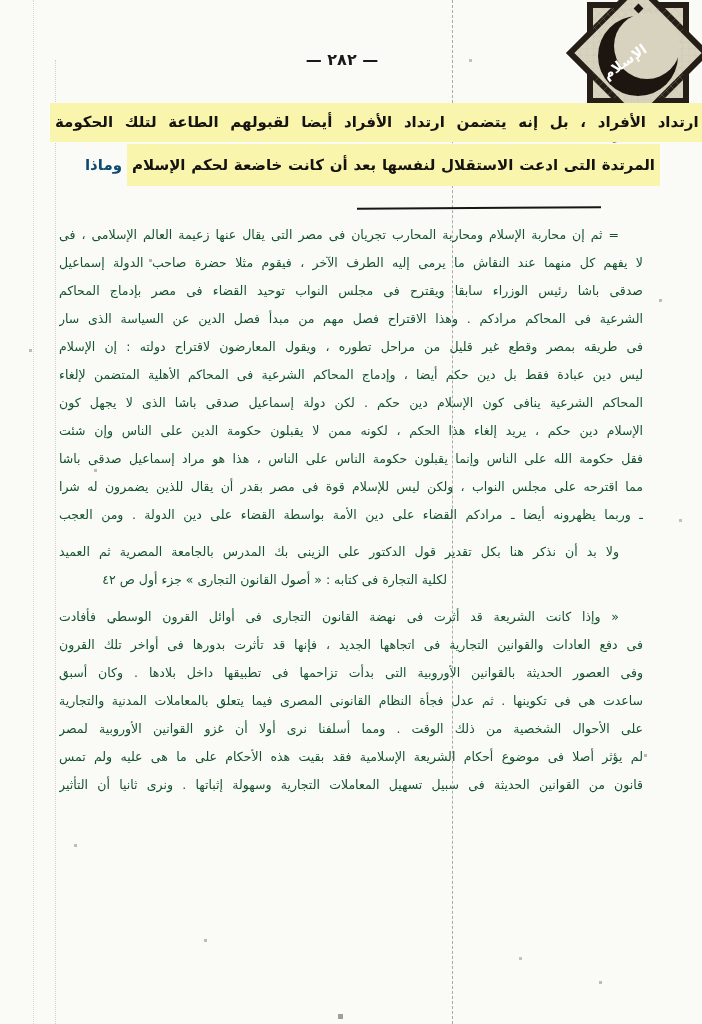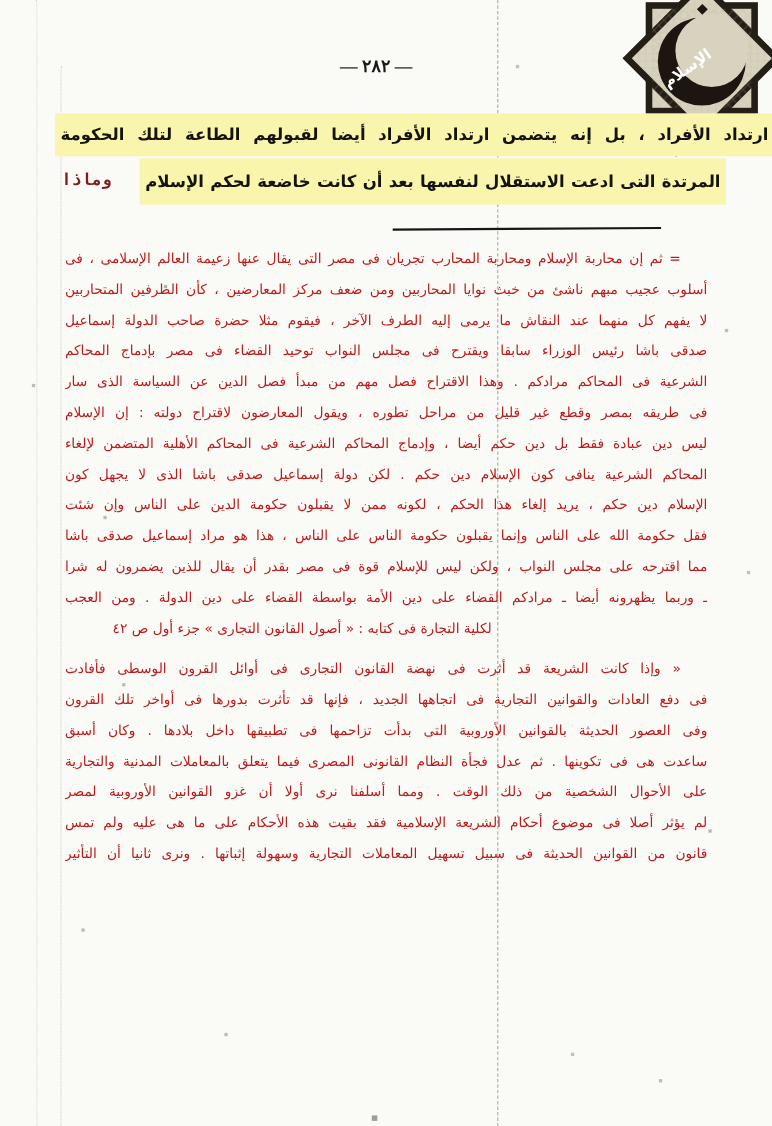--- a/index.html
+++ b/index.html
@@ -18,41 +18,41 @@
   
   .specks{position:absolute;left:0;top:0;width:1px;height:1px;background:transparent;
     box-shadow:150px 260px 0 1px rgba(50,45,40,.35), 95px 470px 0 1px rgba(50,45,40,.3),
       660px 300px 0 1px rgba(50,45,40,.3), 645px 755px 0 1px rgba(50,45,40,.32),
       205px 940px 0 1px rgba(50,45,40,.3), 520px 958px 0 1px rgba(50,45,40,.28),
       112px 622px 0 1px rgba(50,45,40,.3), 658px 132px 0 1px rgba(50,45,40,.3),
       75px 845px 0 1px rgba(50,45,40,.3), 340px 1016px 0 2px rgba(50,45,40,.45),
       470px 60px 0 1px rgba(50,45,40,.28), 30px 350px 0 1px rgba(50,45,40,.3),
       680px 520px 0 1px rgba(50,45,40,.28), 600px 982px 0 1px rgba(50,45,40,.3);}
   .page-number{position:absolute;left:292px;top:50px;width:100px;text-align:center;
-    font-weight:bold;font-size:16px;letter-spacing:2px;color:#191919;font-family:Liberation Serif, serif;}
+    font-weight:bold;font-size:16px;letter-spacing:2px;color:#191919;}
   
   .logo{position:absolute;left:563px;top:-22px;width:150px;height:150px;}
   .logo-caption{position:absolute;left:592px;top:131px;width:110px;
     font-family:"Liberation Sans",sans-serif;font-size:11px;color:#7c7366;
     letter-spacing:.2px;text-align:left;}
   
   .hl-line{position:absolute;direction:rtl;font-weight:bold;color:#151310;
     overflow:hidden;box-sizing:border-box;text-align:justify;text-align-last:justify;}
   .hl1{left:50px;top:103px;width:688px;height:39px;line-height:39px;
     font-size:15px;background:#faf5ad;padding:0 5px;}
   .hl2{left:127px;top:144px;width:533px;height:42px;line-height:42px;
     font-size:15px;background:#faf5ad;padding:0 5px;}
   .hl-after{position:absolute;left:56px;top:144px;width:66px;height:42px;
     line-height:42px;font-size:15px;font-weight:bold;direction:rtl;
-    text-align:left;color:#7f1d1d;font-family:Liberation Mono, monospace;}
+    text-align:right;color:#0c4a6e;}
   .separator{position:absolute;left:357px;top:207px;width:244px;height:2px;
     background:#161616;transform:rotate(-.35deg);}
   
   .body-text{position:absolute;left:59px;top:221px;width:584px;direction:rtl;
-    font-size:12.5px;color:#b91c1c;}
+    font-size:12.5px;color:#14532d;}
   .bl{line-height:28px;height:28px;overflow:hidden;text-align:justify;
     text-align-last:justify;}
   .pend{text-align-last:right;}
   .ind{padding-right:24px;}
   .ind2{padding-right:196px;}
   .gap{margin-top:9px;}
 </style>
 </head>
 <body>
 
@@ -85,31 +85,31 @@
   <div class="logo-caption">ReligionIslam.de</div>
 
   <div class="hl-line hl1">من ارتداد الأفراد ، بل إنه يتضمن ارتداد الأفراد أيضا لقبولهم الطاعة لتلك الحكومة</div>
   <div class="hl-line hl2">المرتدة التى ادعت الاستقلال لنفسها بعد أن كانت خاضعة لحكم الإسلام عليها .</div>
   <div class="hl-after">وماذا</div>
 
   <div class="separator"></div>
 
   <div class="body-text">
     <div class="bl ind">= ثم إن محاربة الإسلام ومحاربة المحارب تجريان فى مصر التى يقال عنها زعيمة العالم الإسلامى ، فى</div>
-    <div class="bl">أسلوب عجيب مبهم ناشئ من خبث نوايا المحاربين ومن ضعف مركز المعارضين ، كأن الطرفين المتحاربين</div>
     <div class="bl">لا يفهم كل منهما عند النقاش ما يرمى إليه الطرف الآخر ، فيقوم مثلا حضرة صاحب الدولة إسماعيل</div>
     <div class="bl">صدقى باشا رئيس الوزراء سابقا ويقترح فى مجلس النواب توحيد القضاء فى مصر بإدماج المحاكم</div>
     <div class="bl">الشرعية فى المحاكم مرادكم . وهذا الاقتراح فصل مهم من مبدأ فصل الدين عن السياسة الذى سار</div>
     <div class="bl">فى طريقه بمصر وقطع غير قليل من مراحل تطوره ، ويقول المعارضون لاقتراح دولته : إن الإسلام</div>
     <div class="bl">ليس دين عبادة فقط بل دين حكم أيضا ، وإدماج المحاكم الشرعية فى المحاكم الأهلية المتضمن لإلغاء</div>
     <div class="bl">المحاكم الشرعية ينافى كون الإسلام دين حكم . لكن دولة إسماعيل صدقى باشا الذى لا يجهل كون</div>
     <div class="bl">الإسلام دين حكم ، يريد إلغاء هذا الحكم ، لكونه ممن لا يقبلون حكومة الدين على الناس وإن شئت</div>
     <div class="bl">فقل حكومة الله على الناس وإنما يقبلون حكومة الناس على الناس ، هذا هو مراد إسماعيل صدقى باشا</div>
     <div class="bl">مما اقترحه على مجلس النواب ، ولكن ليس للإسلام قوة فى مصر بقدر أن يقال للذين يضمرون له شرا</div>
     <div class="bl">ـ وربما يظهرونه أيضا ـ مرادكم القضاء على دين الأمة بواسطة القضاء على دين الدولة . ومن العجب</div>
+    <div class="bl ind gap">ولا بد أن نذكر هنا بكل تقدير قول الدكتور على الزينى بك المدرس بالجامعة المصرية ثم العميد</div>
     <div class="bl ind2 pend">لكلية التجارة فى كتابه : « أصول القانون التجارى » جزء أول ص ٤٢</div>
     <div class="bl ind gap">« وإذا كانت الشريعة قد أثرت فى نهضة القانون التجارى فى أوائل القرون الوسطى فأفادت</div>
     <div class="bl">فى دفع العادات والقوانين التجارية فى اتجاهها الجديد ، فإنها قد تأثرت بدورها فى أواخر تلك القرون</div>
     <div class="bl">وفى العصور الحديثة بالقوانين الأوروبية التى بدأت تزاحمها فى تطبيقها داخل بلادها . وكان أسبق</div>
     <div class="bl">ساعدت هى فى تكوينها . ثم عدل فجأة النظام القانونى المصرى فيما يتعلق بالمعاملات المدنية والتجارية</div>
     <div class="bl">على الأحوال الشخصية من ذلك الوقت . ومما أسلفنا نرى أولا أن غزو القوانين الأوروبية لمصر</div>
     <div class="bl">لم يؤثر أصلا فى موضوع أحكام الشريعة الإسلامية فقد بقيت هذه الأحكام على ما هى عليه ولم تمس</div>
     <div class="bl">قانون من القوانين الحديثة فى سبيل تسهيل المعاملات التجارية وسهولة إثباتها . ونرى ثانيا أن التأثير</div>
   </div>
 

